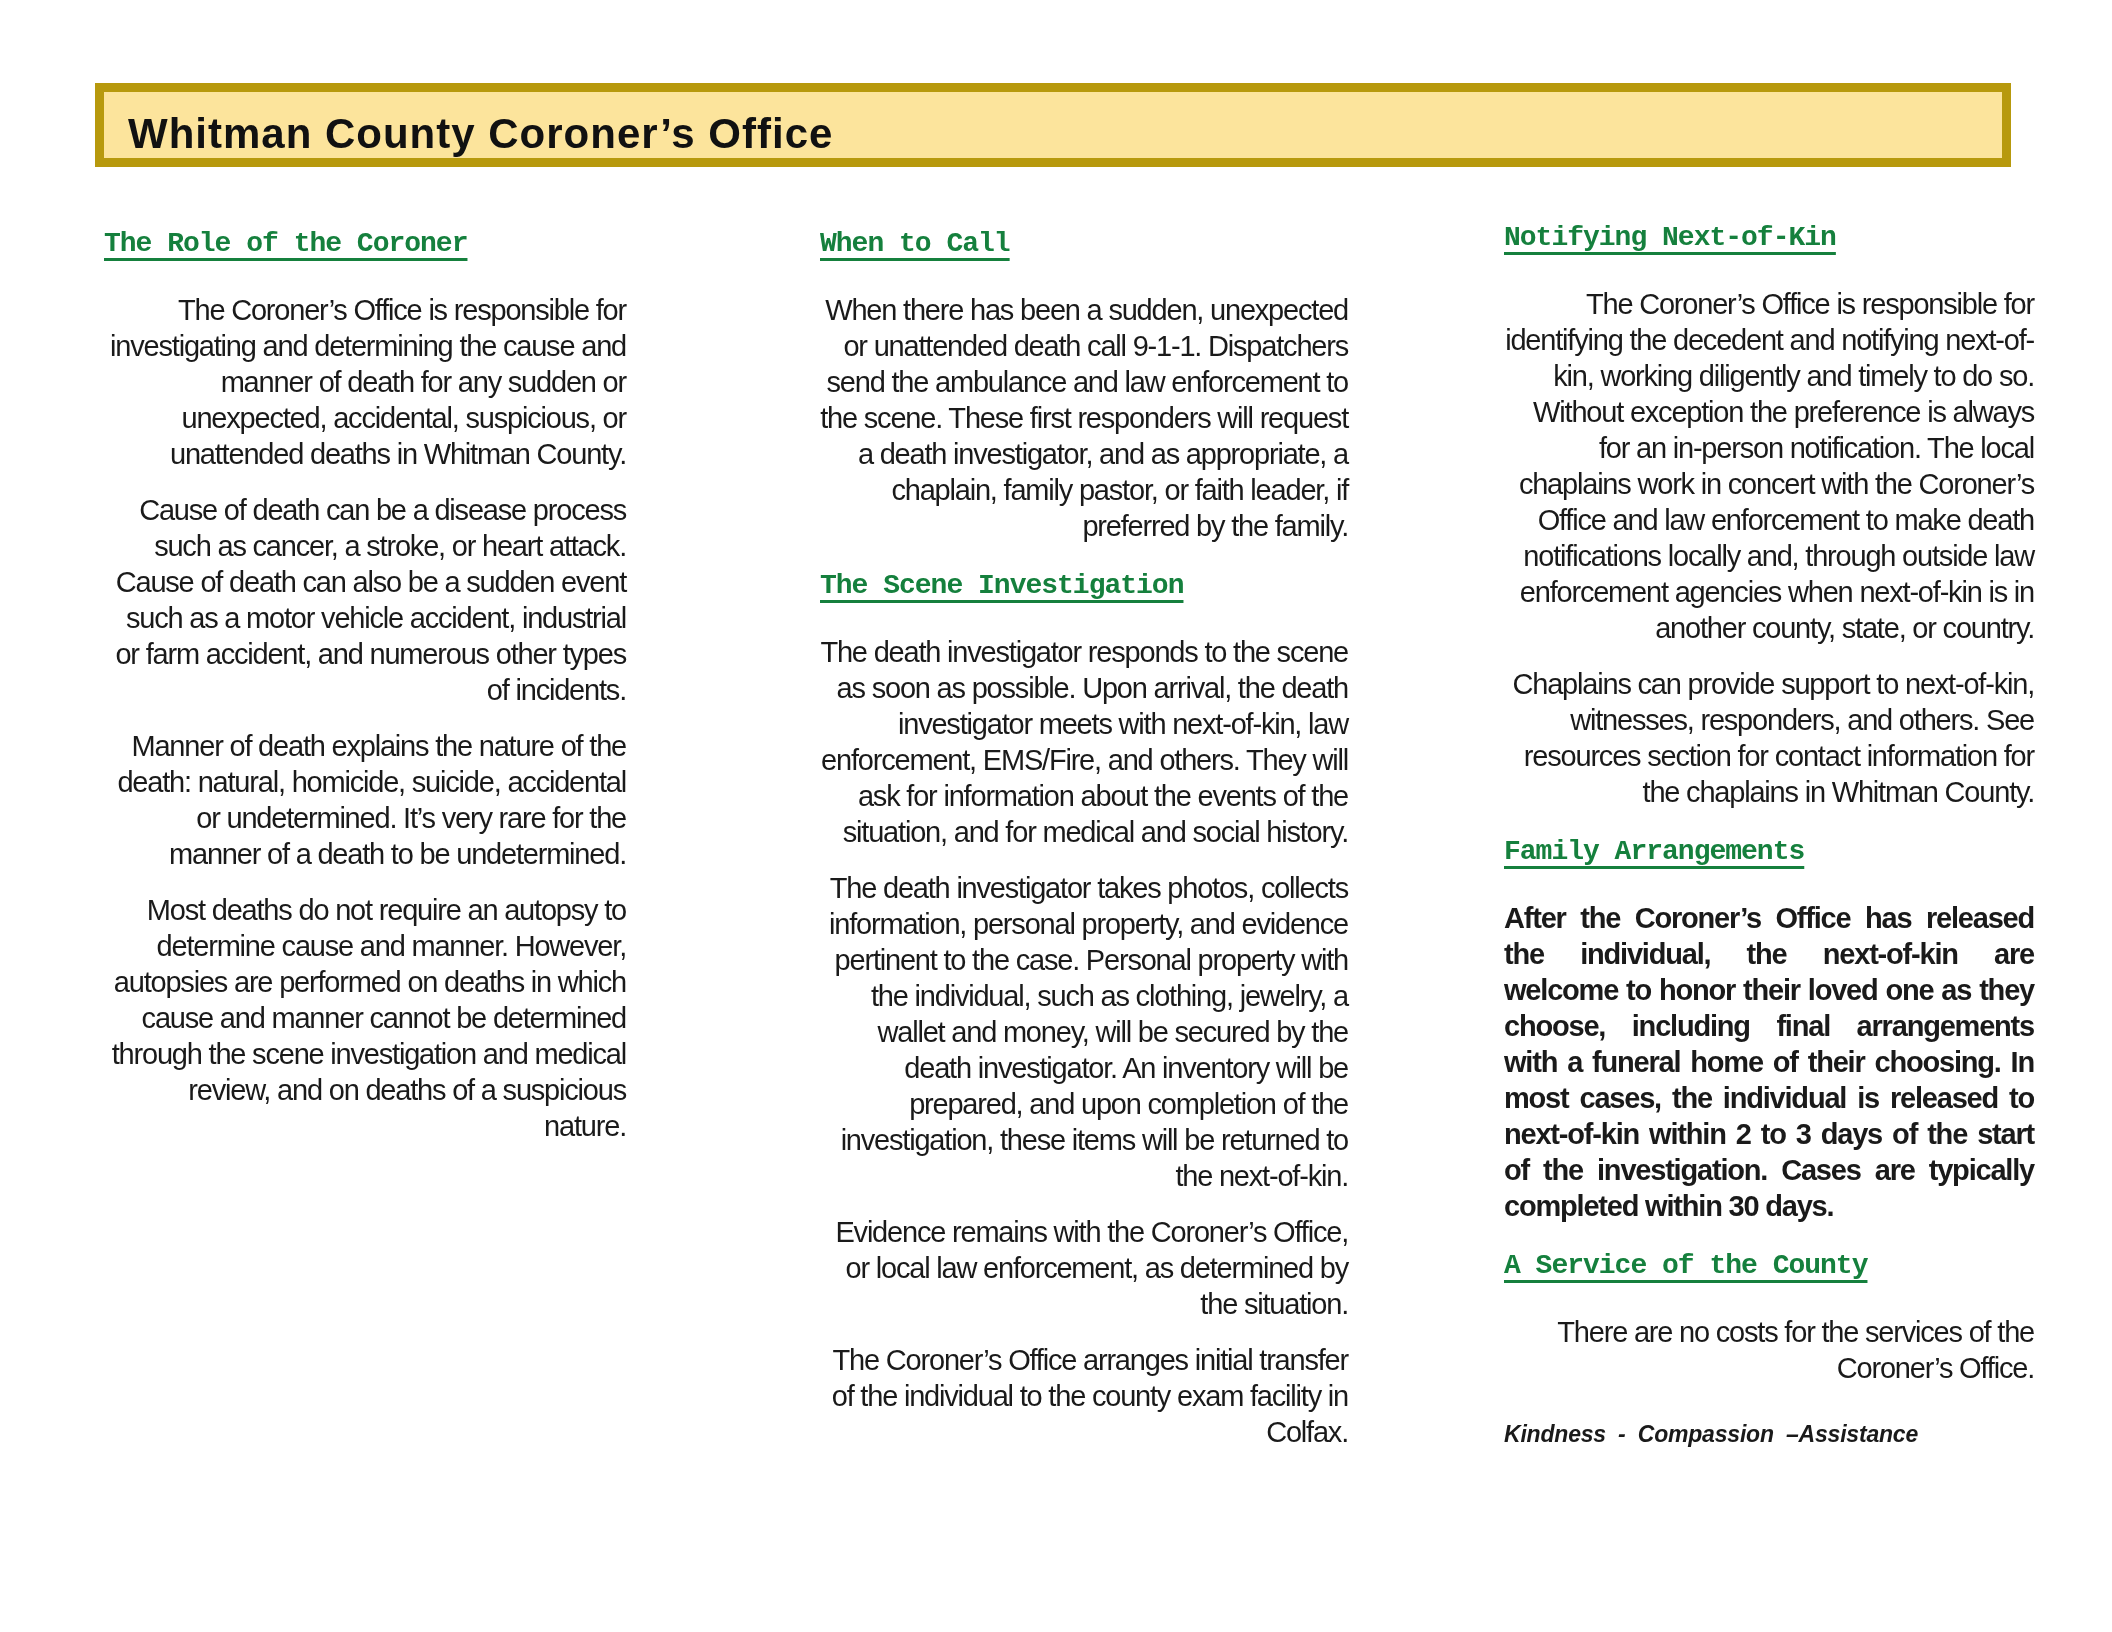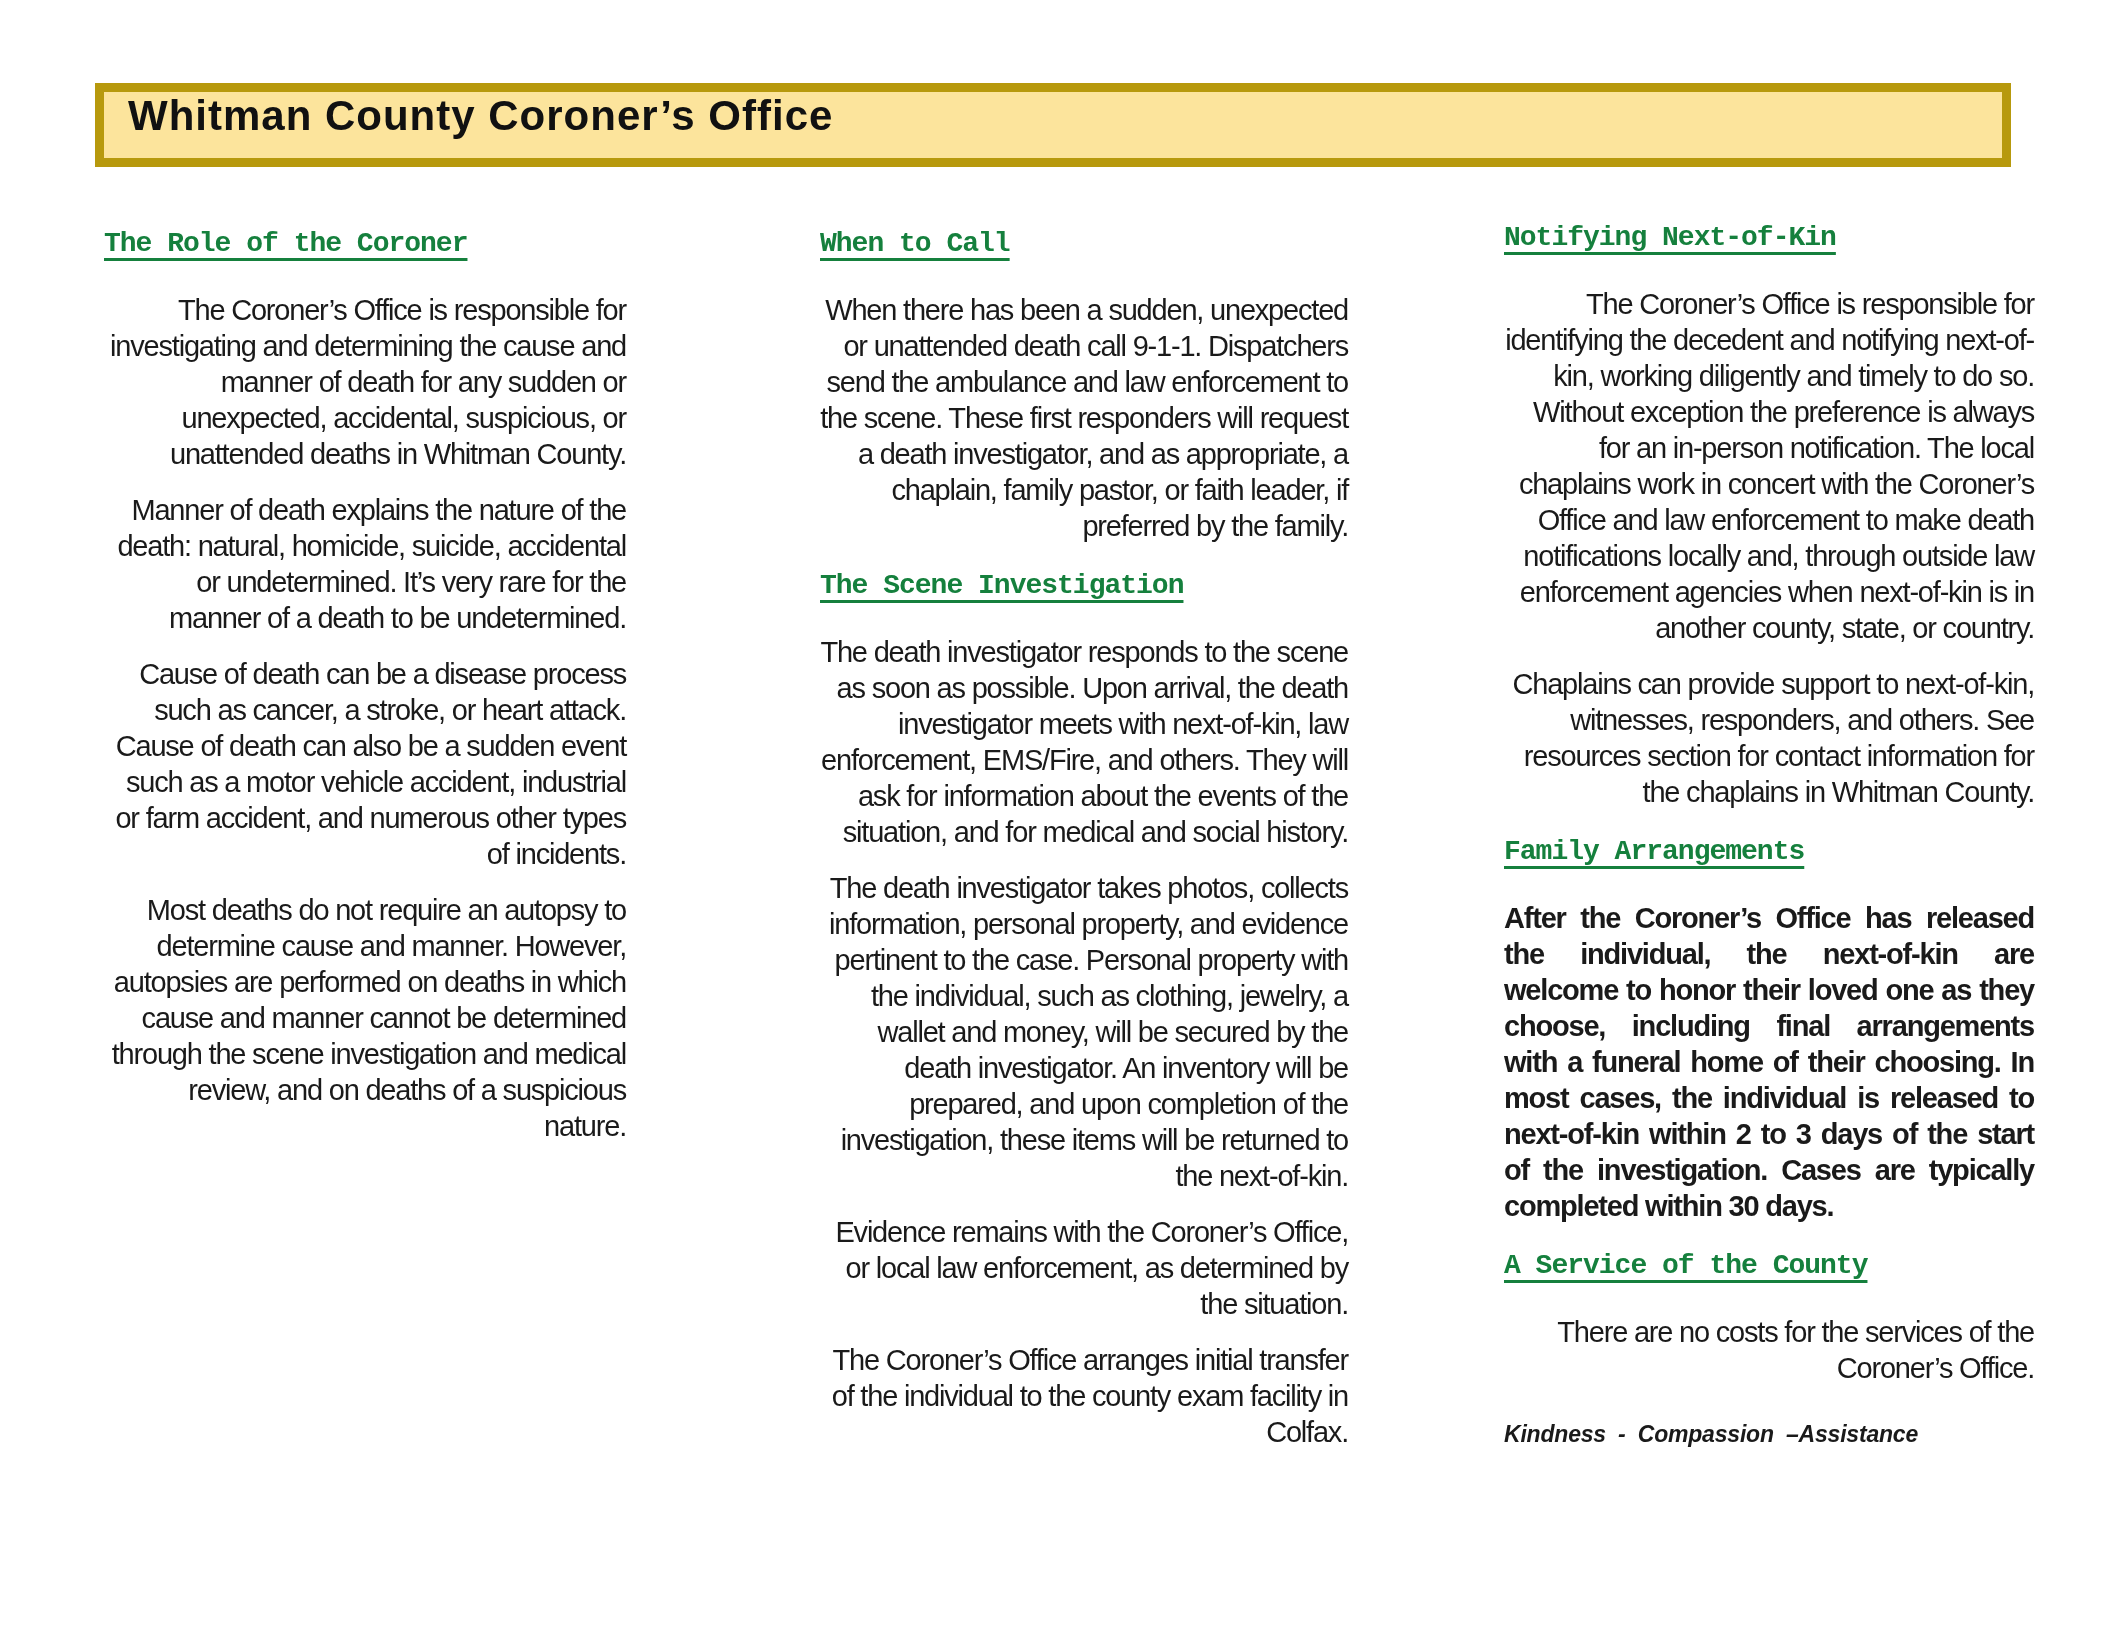--- a/index.html
+++ b/index.html
@@ -18,21 +18,21 @@
   }
   .header-bar {
     position: absolute;
     left: 95px;
     top: 83px;
     width: 1898px;
     height: 66px;
     background: #FCE49C;
     border: 9px solid #B7990D;
     display: flex;
-    align-items: flex-start;
+    align-items: flex-end;
   }
   .header-bar h1 {
     margin: 0 0 0 24px;
     font-size: 42px;
     font-weight: bold;
     letter-spacing: 1px;
     color: #111111;
     white-space: nowrap;
   }
   .col {
@@ -84,22 +84,22 @@
 <div class="page">
 
   <div class="header-bar">
     <h1>Whitman County Coroner’s Office</h1>
   </div>
 
   <div class="col col-1">
     <div class="section">
       <h2>The Role of the Coroner</h2>
       <p>The Coroner’s Office is responsible for investigating and determining the cause and manner of death for any sudden or unexpected, accidental, suspicious, or unattended deaths in Whitman County.</p>
+      <p>Cause of death can be a disease process such as cancer, a stroke, or heart attack. Cause of death can also be a sudden event such as a motor vehicle accident, industrial or farm accident,  and numerous other types of incidents.</p>
       <p>Manner of death explains the nature of the death: natural, homicide, suicide, accidental or undetermined.  It’s very rare for the manner of a death to be undetermined.</p>
-      <p>Cause of death can be a disease process such as cancer, a stroke, or heart attack. Cause of death can also be a sudden event such as a motor vehicle accident, industrial or farm accident,  and numerous other types of incidents.</p>
       <p>Most deaths do not require an autopsy to determine cause and manner. However, autopsies are performed on deaths in which cause and manner cannot be determined through the scene investigation and medical review, and on deaths of a suspicious nature.</p>
     </div>
   </div>
 
   <div class="col col-2">
     <div class="section">
       <h2>When to Call</h2>
       <p>When there has been a sudden, unexpected or unattended death call 9-1-1. Dispatchers send the ambulance and law enforcement to the scene.  These first responders will request a death investigator, and as appropriate, a chaplain, family pastor, or faith leader, if preferred by the family.</p>
     </div>
     <div class="section">

